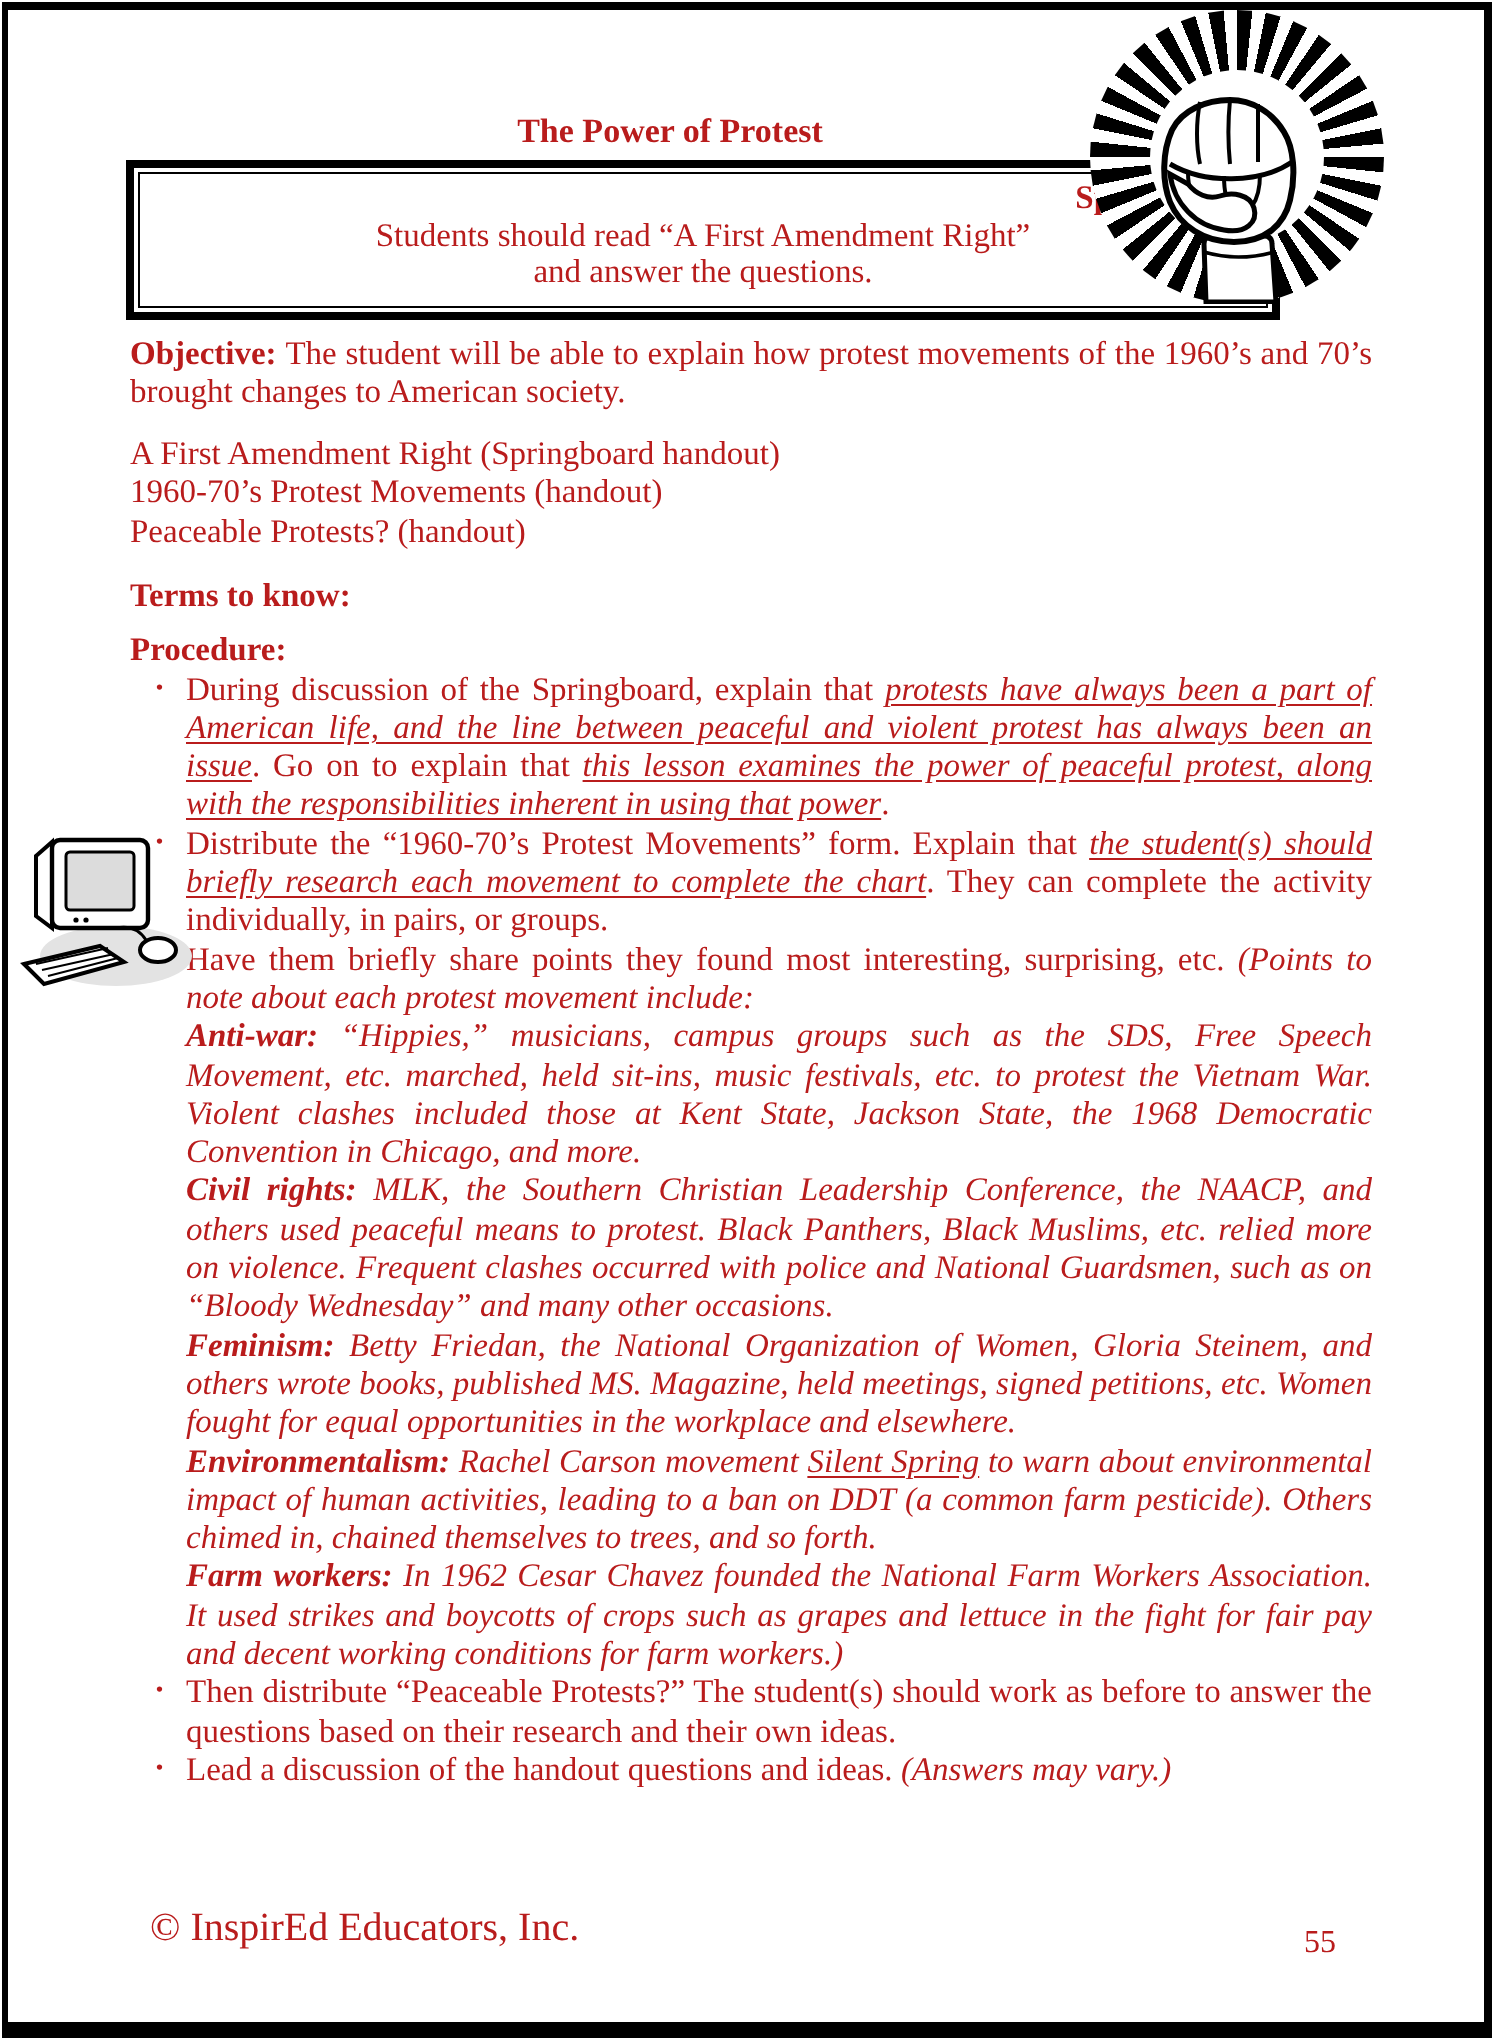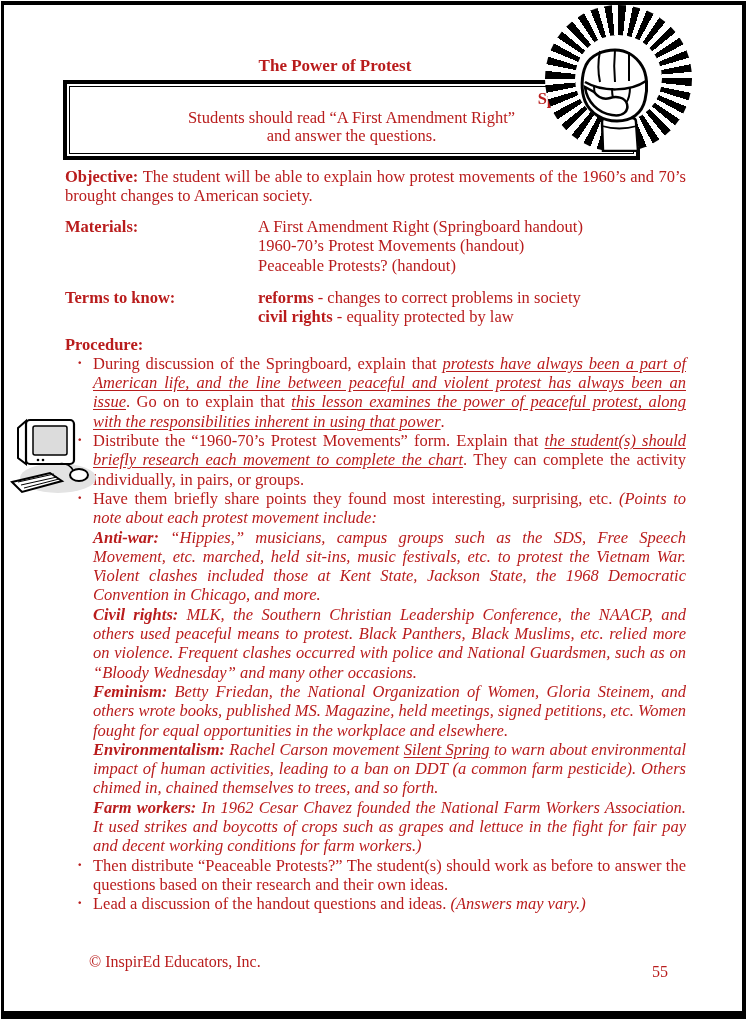--- a/index.html
+++ b/index.html
@@ -60,21 +60,21 @@
   .row.terms { margin-top: 13px; font-family: Liberation Serif, serif; }
   .rowlabel { width: 193px; font-weight: bold; flex: none; }
   .rowval { flex: 1; }
   .proc-label { font-weight: bold; margin-top: 8px; }
   .pb { position: relative; padding-left: 28px; text-align: justify; }
   .pb .dot { position: absolute; left: 12px; top: -1px; font-weight: bold; }
   .subpara { padding-left: 28px; text-align: justify; }
   .rb { font-weight: bold; }
   .ri { font-style: italic; }
   .ru { text-decoration: underline; text-underline-offset: 2px; }
-  .footer-left { position: absolute; left: 89px; top: 953px; font-size: 16px; }
+  .footer-left { position: absolute; left: 75px; top: 953px; font-size: 20px; }
   .page-num { position: absolute; right: 80px; top: 963px; font-size: 16px; }
 
   
   .fist-wrap { position: absolute; left: 545px; top: 5px; width: 147px; height: 147px; z-index: 4; }
   .sunburst {
     position: absolute; inset: 0;
     border-radius: 50%;
     background: repeating-conic-gradient(#000 0deg 6deg, #fff 6deg 11.25deg);
   }
   .sun-core { position: absolute; inset: 30px; border-radius: 50%; background: #fff; }
@@ -127,34 +127,29 @@
       <div class="sb-inner">
         <div class="sb-label">Springboard:</div>
         <div class="sb-line">Students should read “A First Amendment Right”</div>
         <div class="sb-line">and answer the questions.</div>
       </div>
     </div>
 
     <p class="objective"><span class="rb">Objective: </span><span>The student will be able to explain how protest movements of the 1960’s and 70’s brought changes to American society.</span></p>
 
     <div class="row materials">
-      <div class="rowlabel">Materials:</div>
       <div class="rowval">
         <div>A First Amendment Right (Springboard handout)</div>
         <div>1960-70’s Protest Movements (handout)</div>
         <div>Peaceable Protests? (handout)</div>
       </div>
     </div>
 
     <div class="row terms">
       <div class="rowlabel">Terms to know:</div>
-      <div class="rowval">
-        <div><span class="rb">reforms</span><span> - changes to correct problems in society</span></div>
-        <div><span class="rb">civil rights</span><span> - equality protected by law</span></div>
-      </div>
     </div>
 
     <div class="proc-label">Procedure:</div>
 
     <div class="pb">
       <span class="dot">·</span>
       <span><span>During discussion of the Springboard, explain that </span><span class="ri ru">protests have always been a part of American life, and the line between peaceful and violent protest has always been an issue</span><span>. Go on to explain that </span><span class="ri ru">this lesson examines the power of peaceful protest, along with the responsibilities inherent in using that power</span><span>.</span></span>
     </div>
     <div class="pb">
       <span class="dot">·</span>

